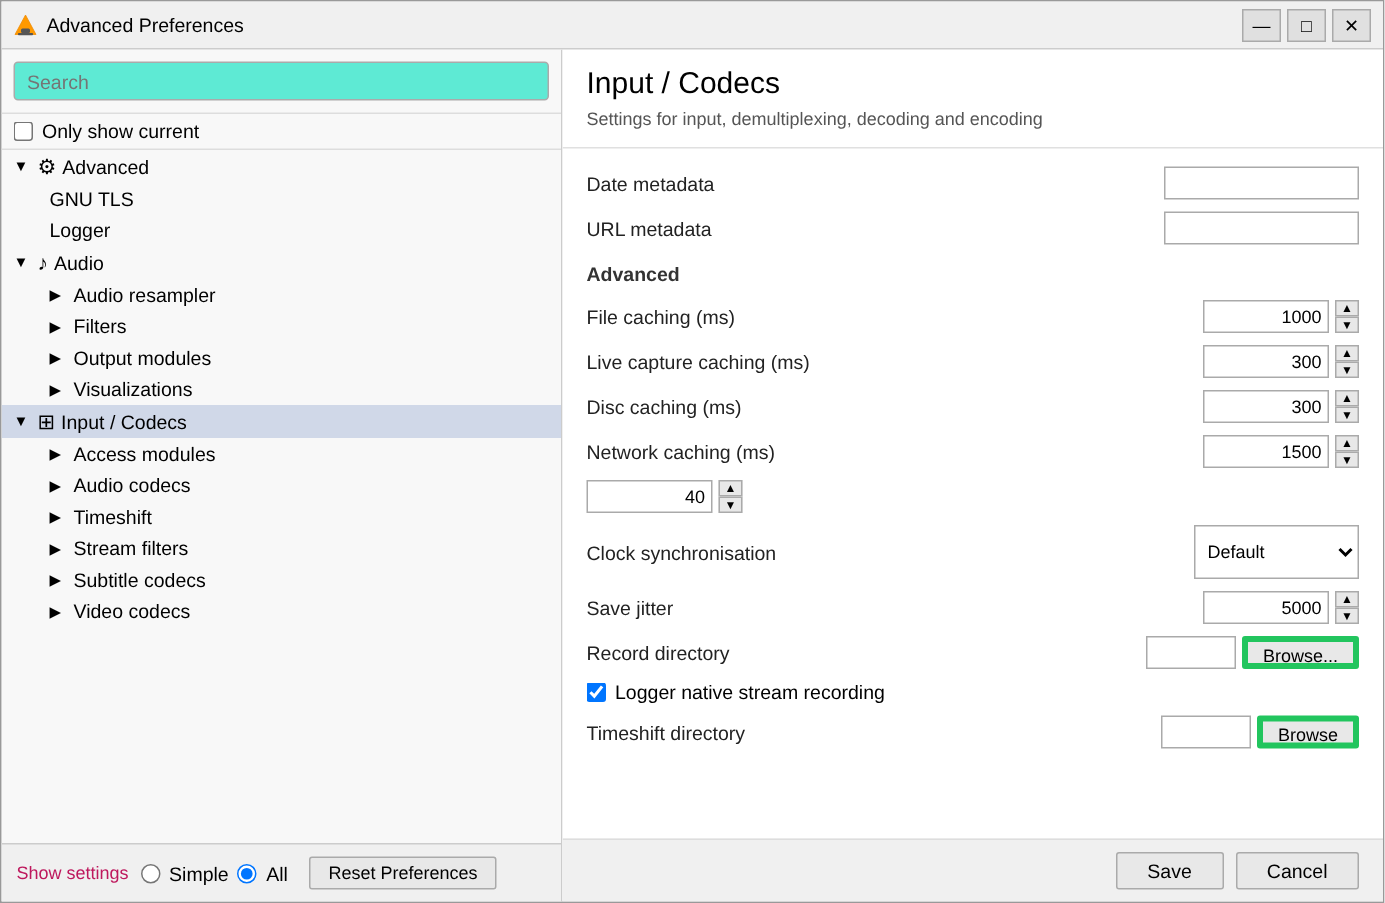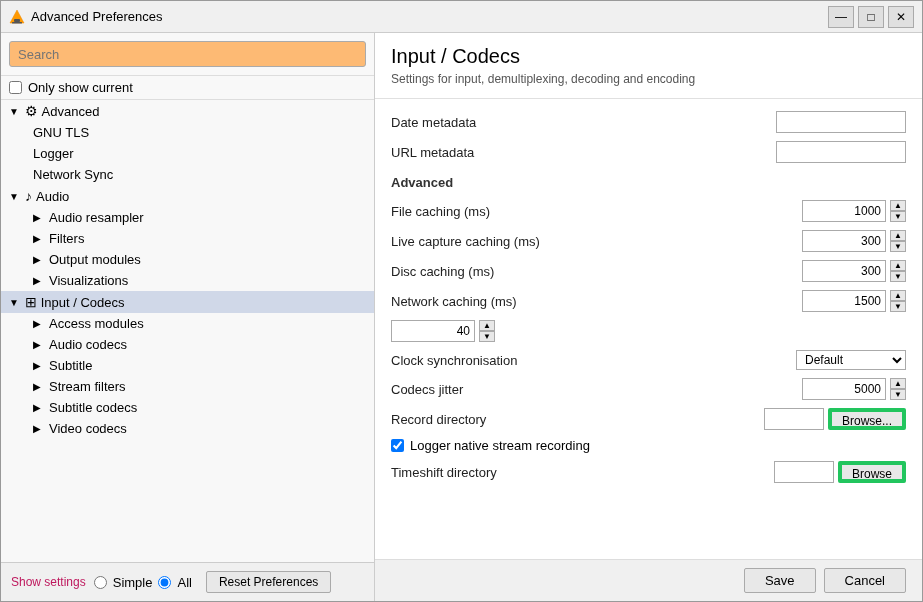--- a/index.html
+++ b/index.html
@@ -79,21 +79,21 @@
     .search-container {
       padding: 8px;
       border-bottom: 1px solid #ddd;
     }
     .search-input {
       width: 100%;
       height: 26px;
       padding: 2px 8px;
       border: 1px solid #aaa;
       border-radius: 3px;
-      background: #fdba74;
+      background: #5eead4;
       font-size: 13px;
     }
 
     .only-show-current {
       padding: 4px 8px;
       display: flex;
       align-items: center;
       gap: 6px;
       border-bottom: 1px solid #ddd;
     }
@@ -234,21 +234,21 @@
       display: flex;
       align-items: center;
       justify-content: center;
       cursor: pointer;
       font-size: 8px;
       line-height: 1;
     }
 
     .dropdown-select {
       width: 100px;
-      height: 20px;
+      height: 36px;
       border: 1px solid #aaa;
       background: white;
       font-size: 12px;
       padding: 0 4px;
     }
 
     .text-input-field {
       width: 100px;
       height: 22px;
       border: 1px solid #aaa;
@@ -348,23 +348,20 @@
           <span class="expand-arrow">▼</span>
           <span class="tree-icon">⚙</span>
           <span>Advanced</span>
         </div>
         <div class="tree-item level-1">
           <span>GNU TLS</span>
         </div>
         <div class="tree-item level-1">
           <span>Logger</span>
         </div>
-        <div class="tree-item level-1">
-          <span>Network Sync</span>
-        </div>
 
         <div class="tree-item level-0">
           <span class="expand-arrow">▼</span>
           <span class="tree-icon">♪</span>
           <span>Audio</span>
         </div>
         <div class="tree-item level-1">
           <span class="expand-arrow">▶</span>
           <span>Audio resampler</span>
         </div>
@@ -389,21 +386,21 @@
         <div class="tree-item level-1">
           <span class="expand-arrow">▶</span>
           <span>Access modules</span>
         </div>
         <div class="tree-item level-1">
           <span class="expand-arrow">▶</span>
           <span>Audio codecs</span>
         </div>
         <div class="tree-item level-1">
           <span class="expand-arrow">▶</span>
-          <span>Subtitle</span>
+          <span>Timeshift</span>
         </div>
         <div class="tree-item level-1">
           <span class="expand-arrow">▶</span>
           <span>Stream filters</span>
         </div>
         <div class="tree-item level-1">
           <span class="expand-arrow">▶</span>
           <span>Subtitle codecs</span>
         </div>
         <div class="tree-item level-1">
@@ -507,21 +504,21 @@
           <div class="settings-control">
             <select class="dropdown-select" style="width:110px">
               <option>Default</option>
               <option>PTS</option>
               <option>RTP</option>
             </select>
           </div>
         </div>
 
         <div class="settings-row">
-          <span class="settings-label">Codecs jitter</span>
+          <span class="settings-label">Save jitter</span>
           <div class="settings-control">
             <input class="spinbox" type="text" value="5000" style="">
             <div class="spinbox-btns">
               <button class="spinbox-btn">▲</button>
               <button class="spinbox-btn">▼</button>
             </div>
           </div>
         </div>
 
 

